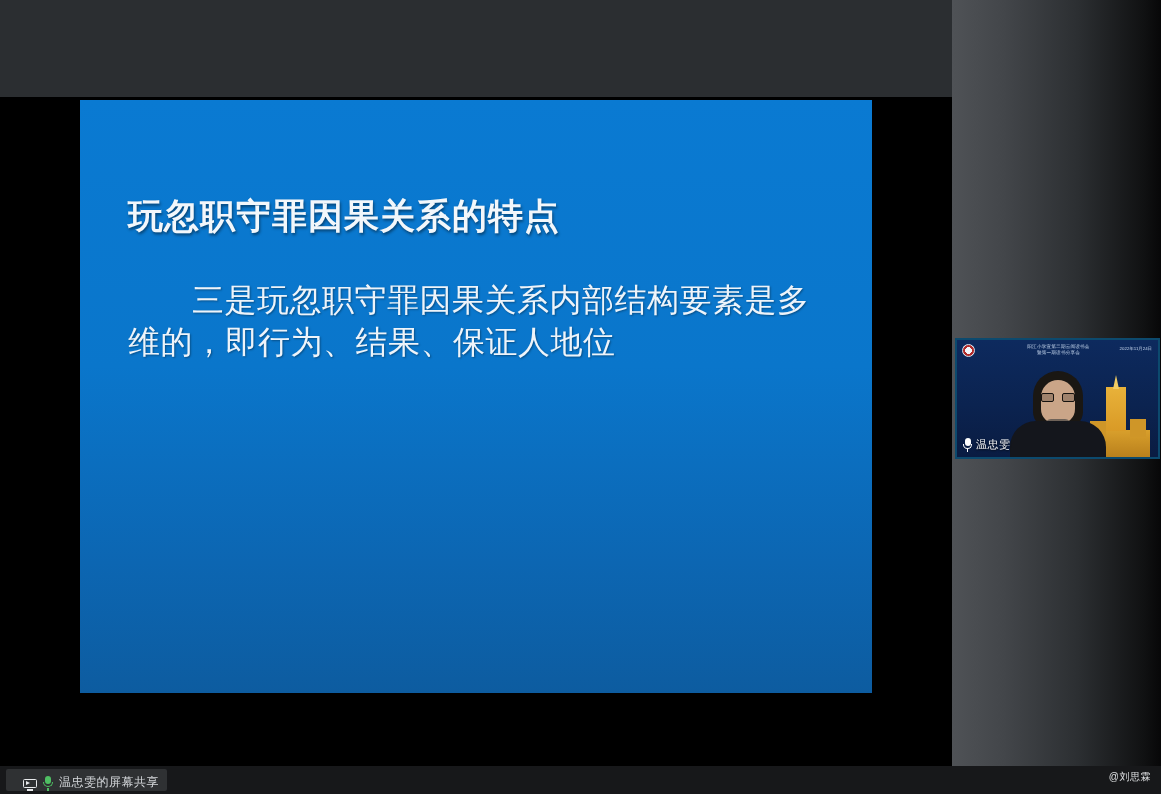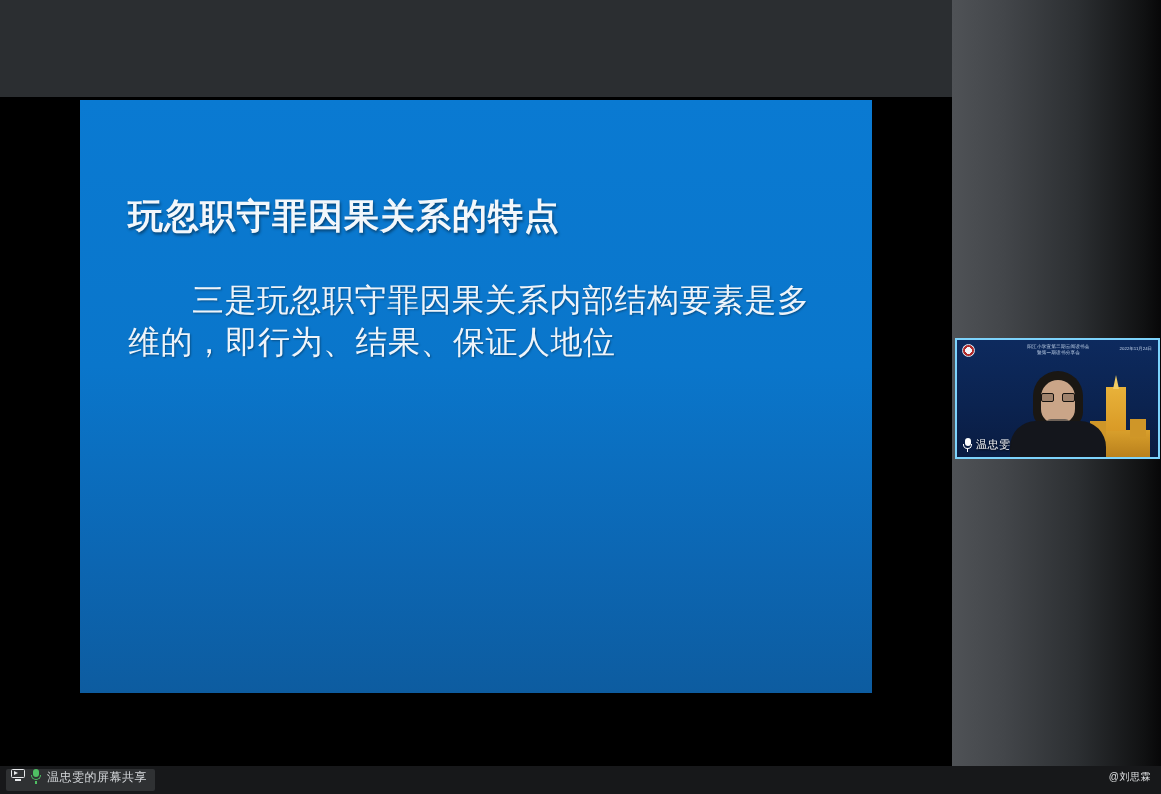--- a/index.html
+++ b/index.html
@@ -94,21 +94,21 @@
     background: linear-gradient(90deg, #4f5256 0%, #43464a 25%, #2c2f32 60%, #101112 92%, #070708 100%);
   }
 
   
   .video-tile {
     position: absolute;
     left: 955px;
     top: 338px;
     width: 205px;
     height: 121px;
-    border: 2px solid #7dd3fc;
+    border: 2px solid #0c4a6e;
     box-sizing: border-box;
     background: #0b1b3a;
     overflow: hidden;
   }
   .video-bg {
     position: absolute;
     left: 0; top: 0; right: 0; bottom: 0;
     background: linear-gradient(180deg, #0d2a5e 0%, #0b2350 55%, #0a1c42 100%);
   }
   .vbg-banner {
@@ -320,23 +320,23 @@
     width: 1161px;
     height: 28px;
     background: #17181a;
   }
   .share-status {
     position: absolute;
     left: 6px;
     top: 3px;
     height: 22px;
     display: flex;
-    align-items: flex-start;
+    align-items: flex-end;
     gap: 6px;
-    padding: 0 8px 0 5px;
+    padding: 0 8px 0 17px;
     background: #2f3133;
     border-radius: 2px;
   }
   .monitor-icon {
     position: relative;
     width: 14px;
     height: 12px;
   }
   .monitor-icon .screen {
     position: absolute;

